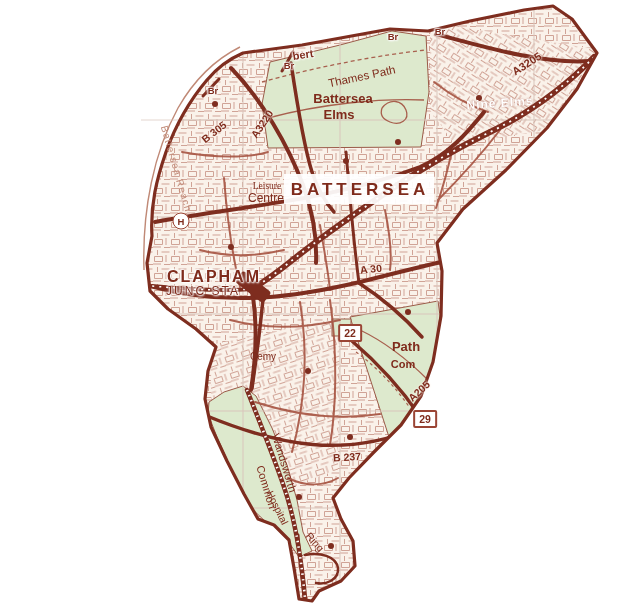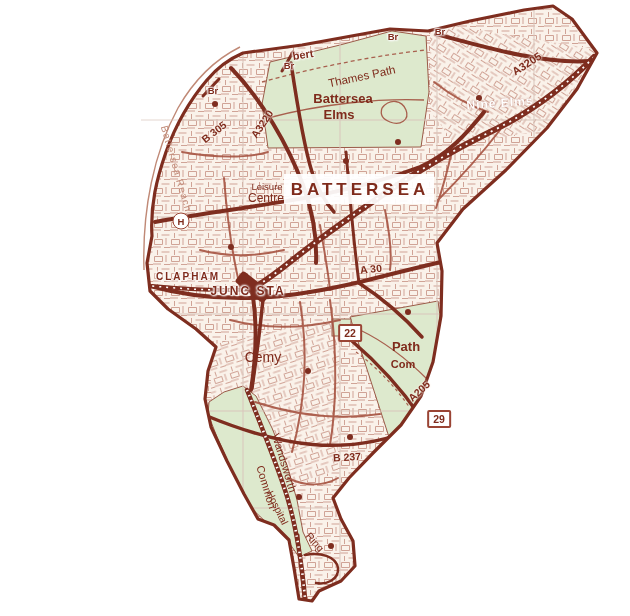--- a/index.html
+++ b/index.html
@@ -171,46 +171,46 @@
 
 <div class="lbl halo" style="left:303px;top:55px;font-size:11px;font-weight:bold;transform:translate(-50%,-50%) rotate(-9deg);">bert</div>
 
 <div class="lbl halo" style="left:213px;top:91px;font-size:9.5px;font-weight:bold;">Br</div>
 <div class="lbl halo" style="left:289px;top:66px;font-size:9.5px;font-weight:bold;">Br</div>
 <div class="lbl halo" style="left:393px;top:37px;font-size:9.5px;font-weight:bold;">Br</div>
 <div class="lbl halo" style="left:440px;top:32px;font-size:9.5px;font-weight:bold;">Br</div>
 
 <div class="lbl river-label" style="left:176px;top:169px;font-size:10px;letter-spacing:1px;transform:translate(-50%,-50%) rotate(74deg);">Battersea Reach</div>
 
-<div class="lbl" style="left:267px;top:187px;font-size:9.5px;">Leisure</div>
+<div class="lbl" style="left:267px;top:187px;font-size:9.5px;font-family:Liberation Serif, serif;">Leisure</div>
 <div class="lbl" style="left:266px;top:198px;font-size:12px;">Centre</div>
 
-<div class="lbl halo" style="left:188px;top:277px;font-size:10px;font-weight:bold;letter-spacing:2px;">CLAPHAM</div>
-<div class="lbl halo" style="left:203px;top:291px;font-size:12px;font-weight:bold;letter-spacing:2px;margin-left:45px;">JUNC STA</div>
+<div class="lbl halo" style="left:204px;top:277px;font-size:16px;font-weight:bold;letter-spacing:2px;padding-left:20px;">CLAPHAM</div>
+<div class="lbl halo" style="left:203px;top:291px;font-size:12px;font-weight:normal;letter-spacing:2px;">JUNC STA</div>
 
 <div class="lbl white-label" style="left:500px;top:103px;font-size:12px;font-weight:bold;transform:translate(-50%,-50%) rotate(-4deg);">Nine Elms</div>
 
-<div class="lbl" style="left:263px;top:357px;font-size:14px;">Cemy</div>
+<div class="lbl" style="left:263px;top:357px;font-size:10px;">Cemy</div>
 
 <div class="lbl" style="left:406px;top:346px;font-size:13px;font-weight:bold;">Path</div>
 <div class="lbl" style="left:403px;top:364px;font-size:11px;font-weight:bold;">Com</div>
 
 <div class="lbl" style="left:284px;top:463px;font-size:11px;transform:translate(-50%,-50%) rotate(73deg);">Wandsworth</div>
 <div class="lbl" style="left:266px;top:487px;font-size:11px;transform:translate(-50%,-50%) rotate(73deg);">Common</div>
 <div class="lbl" style="left:277px;top:508px;font-size:10px;transform:translate(-50%,-50%) rotate(64deg);">Hospital</div>
 
 <div class="lbl" style="left:315px;top:542px;font-size:10.5px;transform:translate(-50%,-50%) rotate(48deg);">Ring</div>
 
 <div class="lbl roadlbl" style="left:527px;top:64px;font-size:11px;font-weight:bold;transform:translate(-50%,-50%) rotate(-33deg);">A3205</div>
 <div class="lbl roadlbl" style="left:262px;top:124px;font-size:10.5px;font-weight:bold;transform:translate(-50%,-50%) rotate(-56deg);">A3220</div>
 <div class="lbl roadlbl" style="left:214px;top:132px;font-size:10.5px;font-weight:bold;transform:translate(-50%,-50%) rotate(-38deg);">B 305</div>
 <div class="lbl roadlbl" style="left:371px;top:269px;font-size:10.5px;font-weight:bold;transform:translate(-50%,-50%) rotate(-6deg);">A 30</div>
 <div class="lbl roadlbl" style="left:347px;top:457px;font-size:10.5px;font-weight:bold;transform:translate(-50%,-50%) rotate(-3deg);">B 237</div>
 <div class="lbl roadlbl" style="left:419px;top:391px;font-size:10.5px;font-weight:bold;transform:translate(-50%,-50%) rotate(-43deg);">A205</div>
 
 <div class="badge" style="left:350px;top:333px;">22</div>
-<div class="badge" style="left:439px;top:419px;text-align:right;">29</div>
+<div class="badge" style="left:425px;top:419px;text-align:right;">29</div>
 
 <div class="hcircle" style="left:181px;top:221px;">
       <span>H</span>
     </div>
 
 </div>
 
 </body></html>

